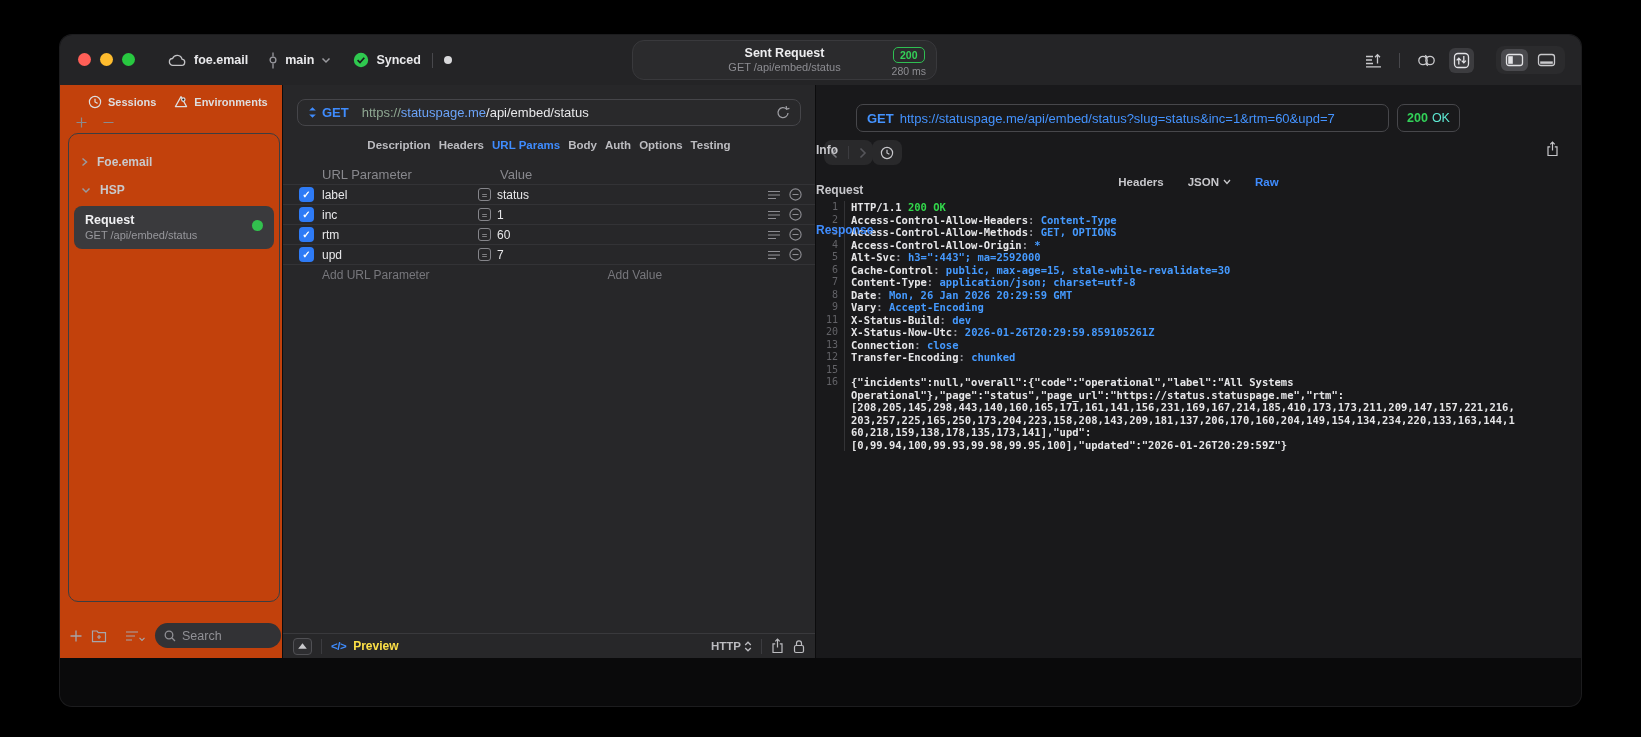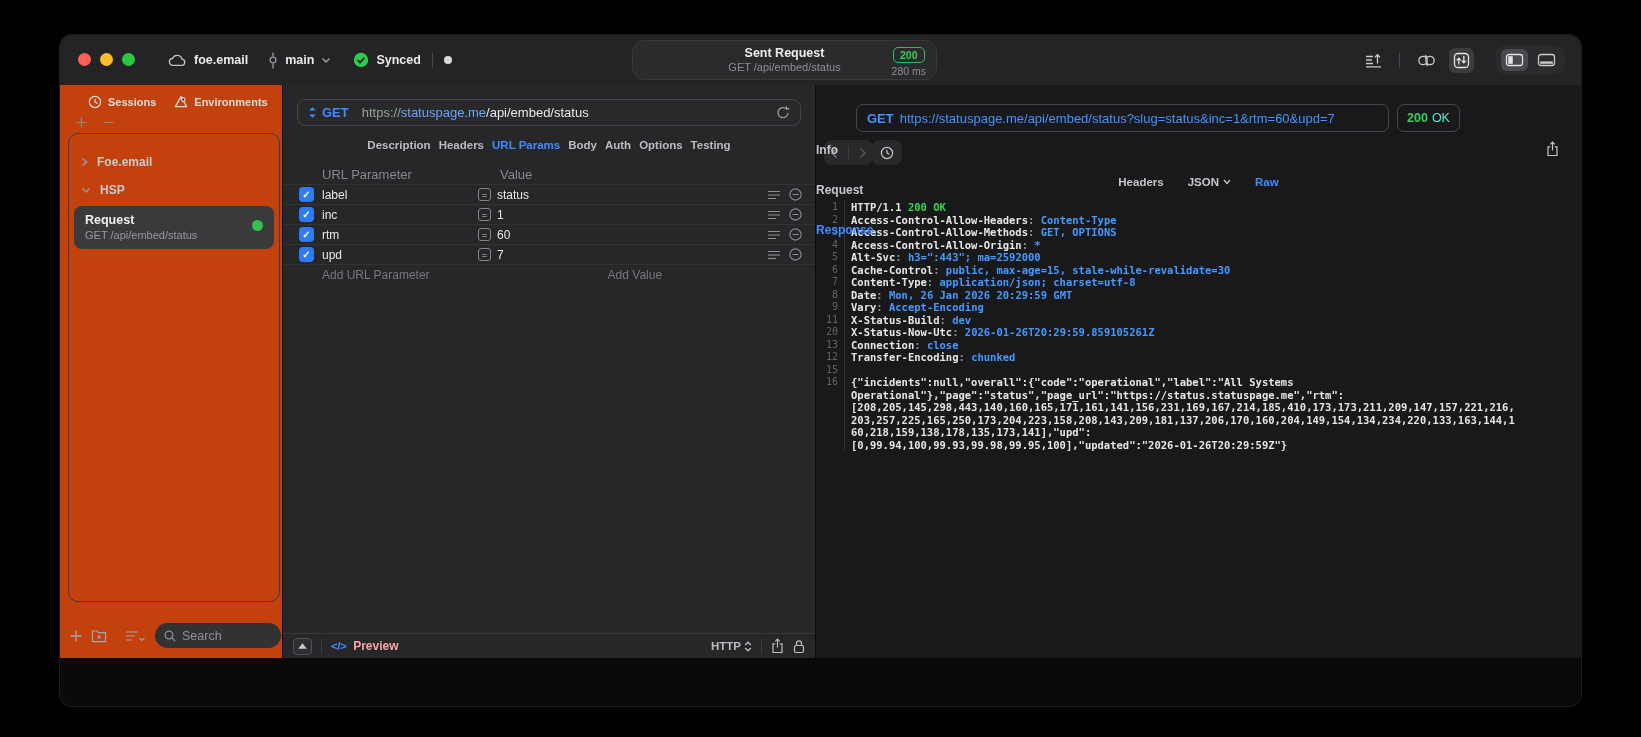--- a/index.html
+++ b/index.html
@@ -64,21 +64,21 @@
   .eqbox { width:13px; height:13px; border:1px solid #85858a; border-radius:3px; color:#cacace; font-size:9.5px; display:flex; align-items:center; justify-content:center; margin-right:6px; flex:none; }
   .prow .pval { flex:1; }
   .prow .ricons { display:flex; align-items:center; gap:8px; margin-right:13px; }
   .add-row { display:flex; align-items:center; height:21px; border-top:1px solid #333336; padding-left:39px; font-size:12px; color:#77777c; }
   .add-row .a2 { margin-left:178px; }
   .m-fill { flex:1; }
   .m-footer { height:25px; border-top:1px solid #39393c; display:flex; align-items:center; gap:9px; padding:0 10px; }
   .collapse-box { width:19px; height:17px; background:#2e2e31; border:1px solid #505054; border-radius:4px; display:flex; align-items:center; justify-content:center; }
   .f-div { width:1px; height:15px; background:#3c3c40; }
   .code-glyph { color:#3f8cfe; font-size:11.5px; font-weight:700; letter-spacing:-.5px; }
-  .preview-lbl { color:#fca5a5; font-size:12px; font-weight:600; margin-left:-2px; }
+  .preview-lbl { color:#fde047; font-size:12px; font-weight:600; margin-left:-2px; }
   .f-spacer { flex:1; }
   .proto { color:#bcbcc0; font-size:11.5px; font-weight:600; display:flex; align-items:center; gap:3px; }
 
   
   .r-top { display:flex; gap:8px; padding:19px 0 0 40px; }
   .r-urlbox { width:533px; height:28px; border:1px solid #47474b; border-radius:7px; display:flex; align-items:center; padding:0 10px; gap:6px; font-size:13px; color:#4493ff; white-space:nowrap; overflow:hidden; }
   .r-method { font-weight:700; }
   .r-statusbox { width:63px; height:28px; border:1px solid #47474b; border-radius:7px; display:flex; align-items:center; justify-content:center; gap:4px; font-size:12.5px; }
   .r-code { color:#32d158; font-weight:700; } .r-ok { color:#5eead4; }
   .r-nav { position:relative; height:40px; }

